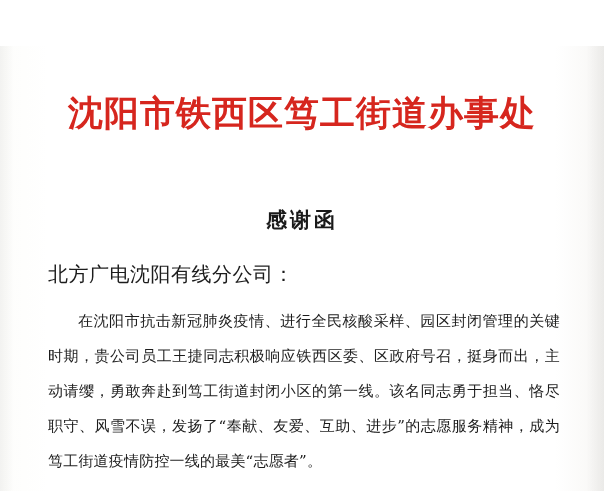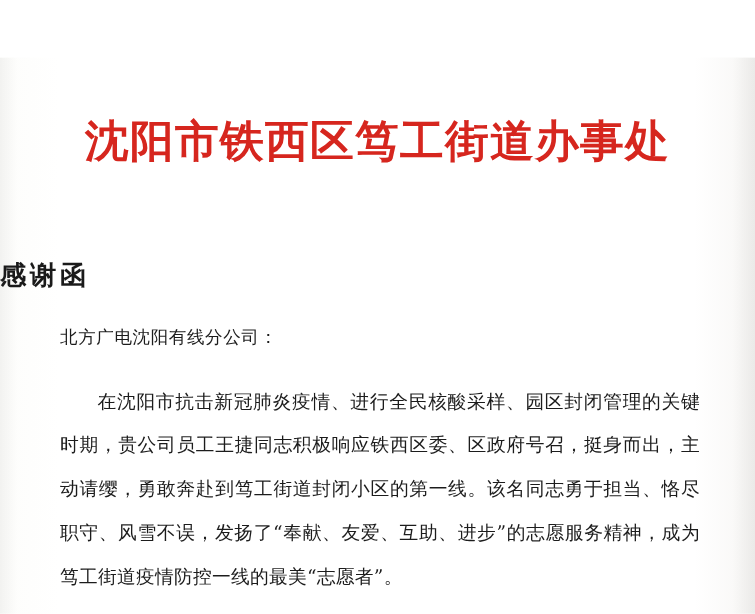--- a/index.html
+++ b/index.html
@@ -62,32 +62,32 @@
     height: 2px;
     background: #d6261e;
     opacity: 0;
   }
 
   .doc-title {
     position: absolute;
     top: 160px;
     left: 0;
     right: 0;
-    text-align: left;
+    text-align: center;
     font-size: 21px;
     font-weight: bold;
     color: #1a1a1a;
     letter-spacing: 3px;
   }
 
   .salutation {
     position: absolute;
     top: 215px;
     left: 48px;
-    font-size: 14px;
+    font-size: 20px;
     color: #1c1c1c;
     letter-spacing: 0.5px;
   }
 
   .body-text {
     position: absolute;
     top: 258px;
     left: 48px;
     width: 512px;
     font-size: 15px;

